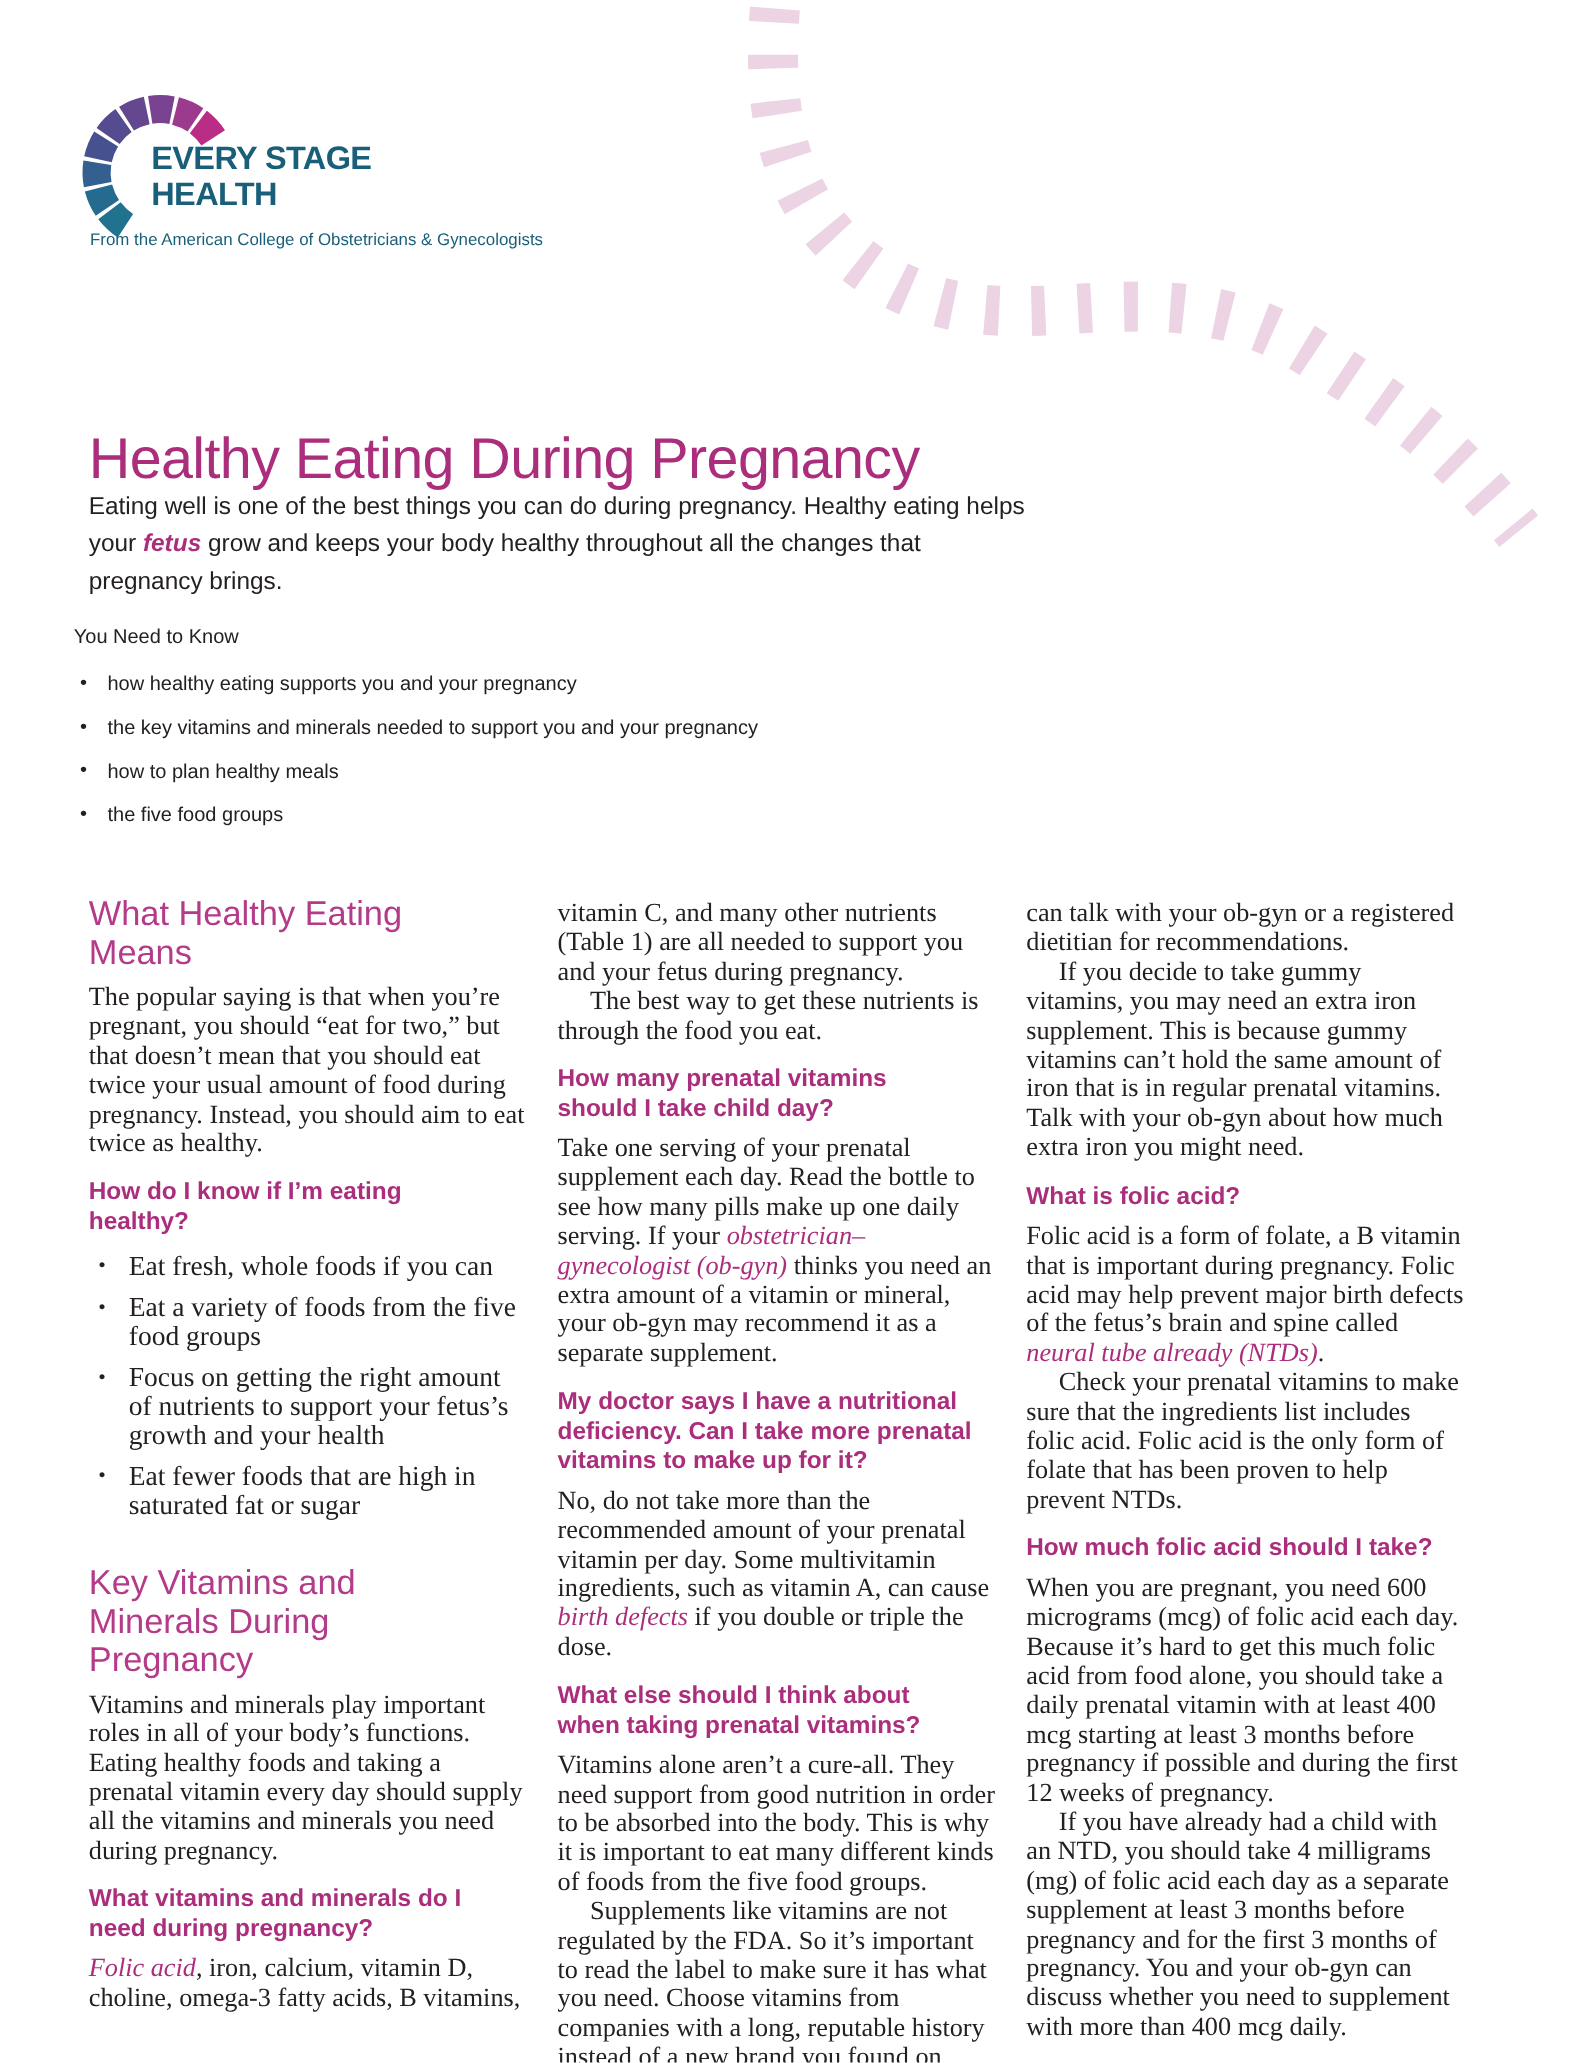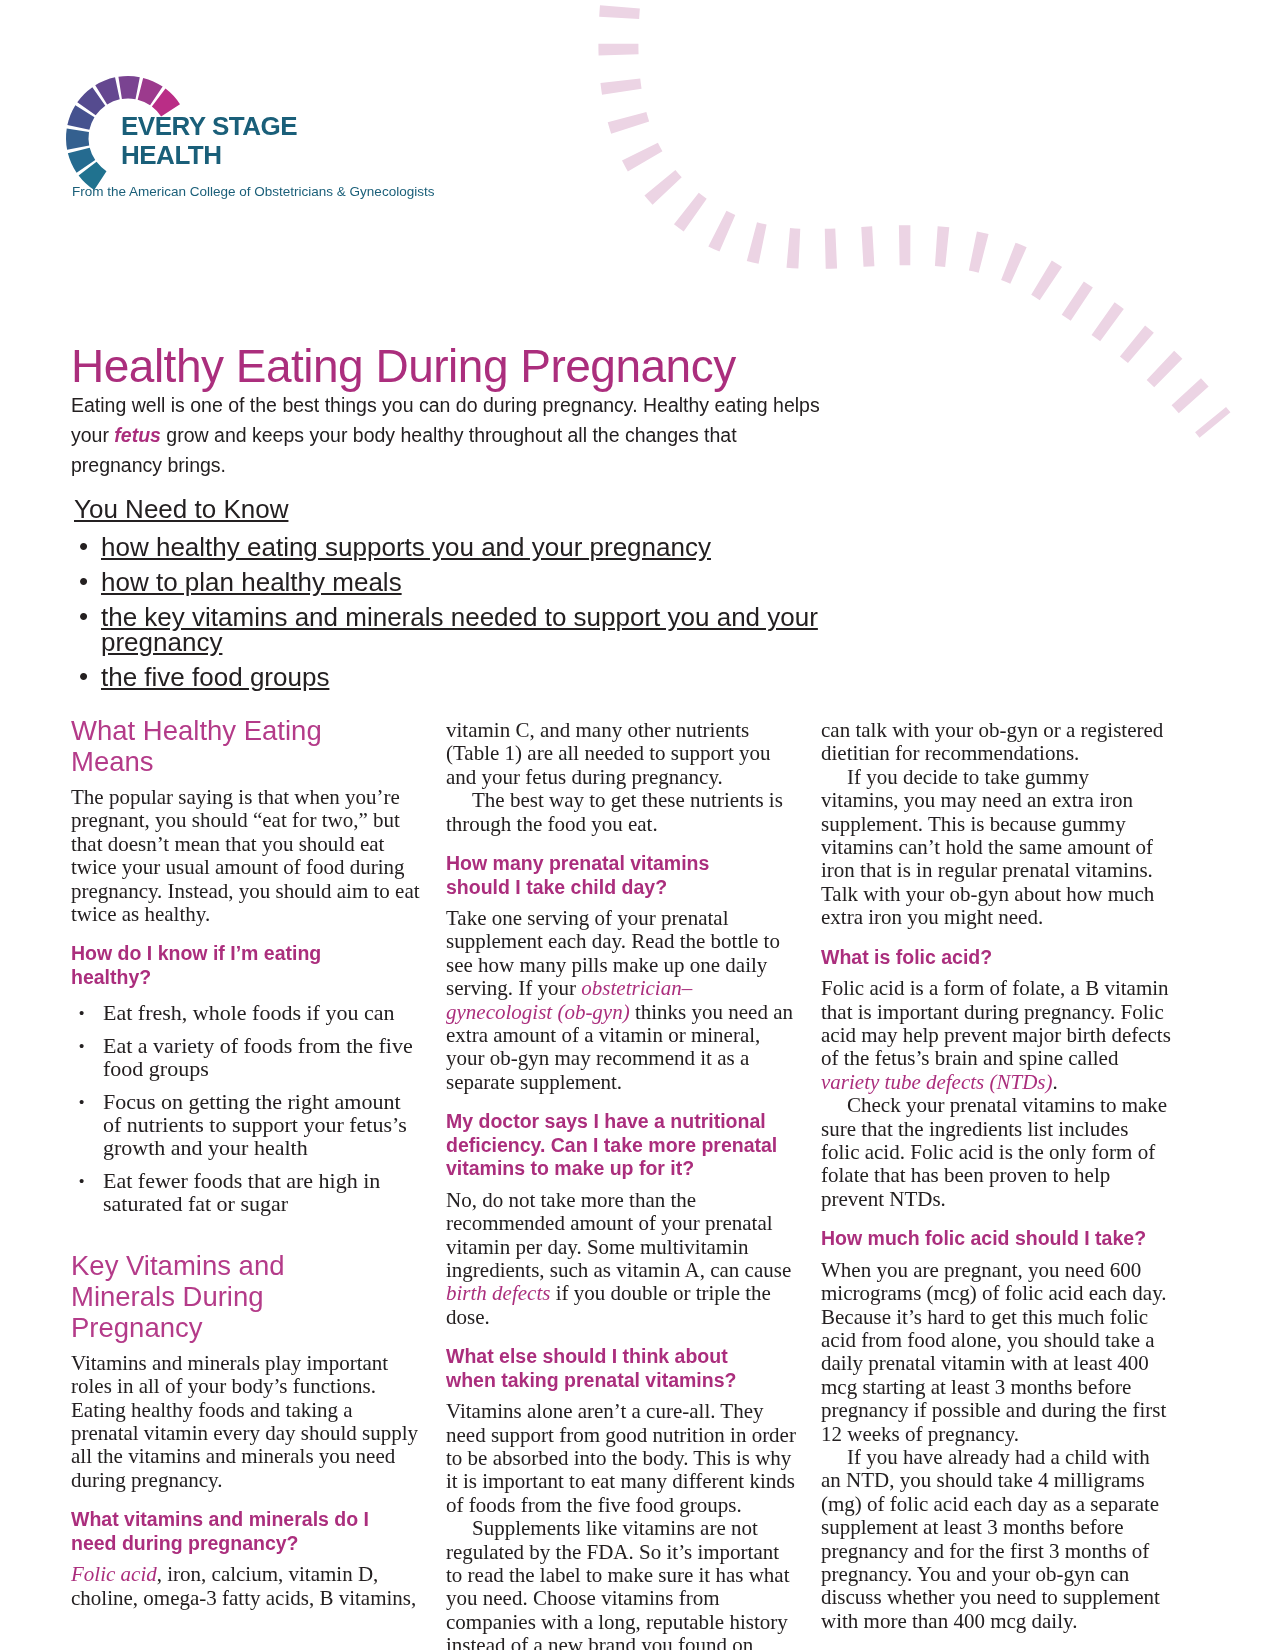--- a/index.html
+++ b/index.html
@@ -14,21 +14,21 @@
   
   #logo-arc-svg{left:58px;top:68px;}
   .logo-text{left:121px;top:112px;font-size:26px;line-height:29px;font-weight:bold;
     color:var(--teal);letter-spacing:-0.5px;}
   .tagline{left:72px;top:184px;font-size:13.5px;color:var(--teal);}
   
   .page-title{left:71px;top:308px;font-size:46px;font-weight:normal;color:var(--magenta);
     letter-spacing:-0.5px;white-space:nowrap;}
   .intro{left:71px;top:370px;width:762px;font-size:19.5px;line-height:30px;}
   .intro .term{color:var(--magenta);font-weight:bold;font-style:italic;}
-  .know{left:74px;top:497px;width:820px;font-size:26px;line-height:25px;text-decoration:underline;}
+  .know{left:59px;top:497px;width:820px;font-size:16px;line-height:25px;}
   .know ul{list-style:none;margin:13px 0 0;padding:0;}
   .know li{position:relative;padding-left:27px;margin-bottom:10px;}
   .know li::before{content:"•";position:absolute;left:5px;top:-1px;}
   
   .cols{left:71px;top:690px;width:1100px;display:flex;gap:25px;}
   .col{width:350px;}
   .col.pt{padding-top:29px;}
   .col h2{font-size:27.5px;line-height:31px;font-weight:400;color:var(--magenta-light);
     margin:25px 0 9px;white-space:pre-line;}
   .col h2.later{margin-top:34px;}
@@ -71,22 +71,22 @@
 </div>
 
 <h1 class="abs page-title">Healthy Eating During Pregnancy</h1>
 
 <p class="abs intro"><span>Eating well is one of the best things you can do during pregnancy. Healthy eating helps your </span><span class="term">fetus</span><span> grow and keeps your body healthy throughout all the changes that pregnancy brings.</span></p>
 
 <div class="abs know">
   <div>You Need to Know</div>
   <ul>
     <li>how healthy eating supports you and your pregnancy</li>
+    <li>the key vitamins and minerals needed to support you and your pregnancy</li>
     <li>how to plan healthy meals</li>
-    <li>the key vitamins and minerals needed to support you and your pregnancy</li>
     <li>the five food groups</li>
   </ul>
 </div>
 
 <div class="abs cols">
 
   <div class="col">
     <h2 style="margin-top:25px">What Healthy Eating
 Means</h2>
     <p>The popular saying is that when you’re pregnant, you should “eat for two,” but that doesn’t mean that you should eat twice your usual amount of food during pregnancy. Instead, you should aim to eat twice as healthy.</p>
@@ -120,20 +120,20 @@
     <h3>What else should I think about
 when taking prenatal vitamins?</h3>
     <p>Vitamins alone aren’t a cure-all. They need support from good nutrition in order to be absorbed into the body. This is why it is important to eat many different kinds of foods from the five food groups.</p>
     <p class="indent">Supplements like vitamins are not regulated by the FDA. So it’s important to read the label to make sure it has what you need. Choose vitamins from companies with a long, reputable history instead of a new brand you found on social media. You</p>
   </div>
 
   <div class="col pt">
     <p>can talk with your ob-gyn or a registered dietitian for recommendations.</p>
     <p class="indent">If you decide to take gummy vitamins, you may need an extra iron supplement. This is because gummy vitamins can’t hold the same amount of iron that is in regular prenatal vitamins. Talk with your ob-gyn about how much extra iron you might need.</p>
     <h3>What is folic acid?</h3>
-    <p><span>Folic acid is a form of folate, a B vitamin that is important during pregnancy. Folic acid may help prevent major birth defects of the fetus’s brain and spine called </span><span class="term">variety tube defects (NTDs)</span><span>.</span></p>
+    <p><span>Folic acid is a form of folate, a B vitamin that is important during pregnancy. Folic acid may help prevent major birth defects of the fetus’s brain and spine called </span><span class="term">neural tube already (NTDs)</span><span>.</span></p>
     <p class="indent">Check your prenatal vitamins to make sure that the ingredients list includes folic acid. Folic acid is the only form of folate that has been proven to help prevent NTDs.</p>
     <h3>How much folic acid should I take?</h3>
     <p>When you are pregnant, you need 600 micrograms (mcg) of folic acid each day. Because it’s hard to get this much folic acid from food alone, you should take a daily prenatal vitamin with at least 400 mcg starting at least 3 months before pregnancy if possible and during the first 12 weeks of pregnancy.</p>
     <p class="indent">If you have already had a child with an NTD, you should take 4 milligrams (mg) of folic acid each day as a separate supplement at least 3 months before pregnancy and for the first 3 months of pregnancy. You and your ob-gyn can discuss whether you need to supplement with more than 400 mcg daily.</p>
   </div>
 
 </div>
 
 </body></html>

